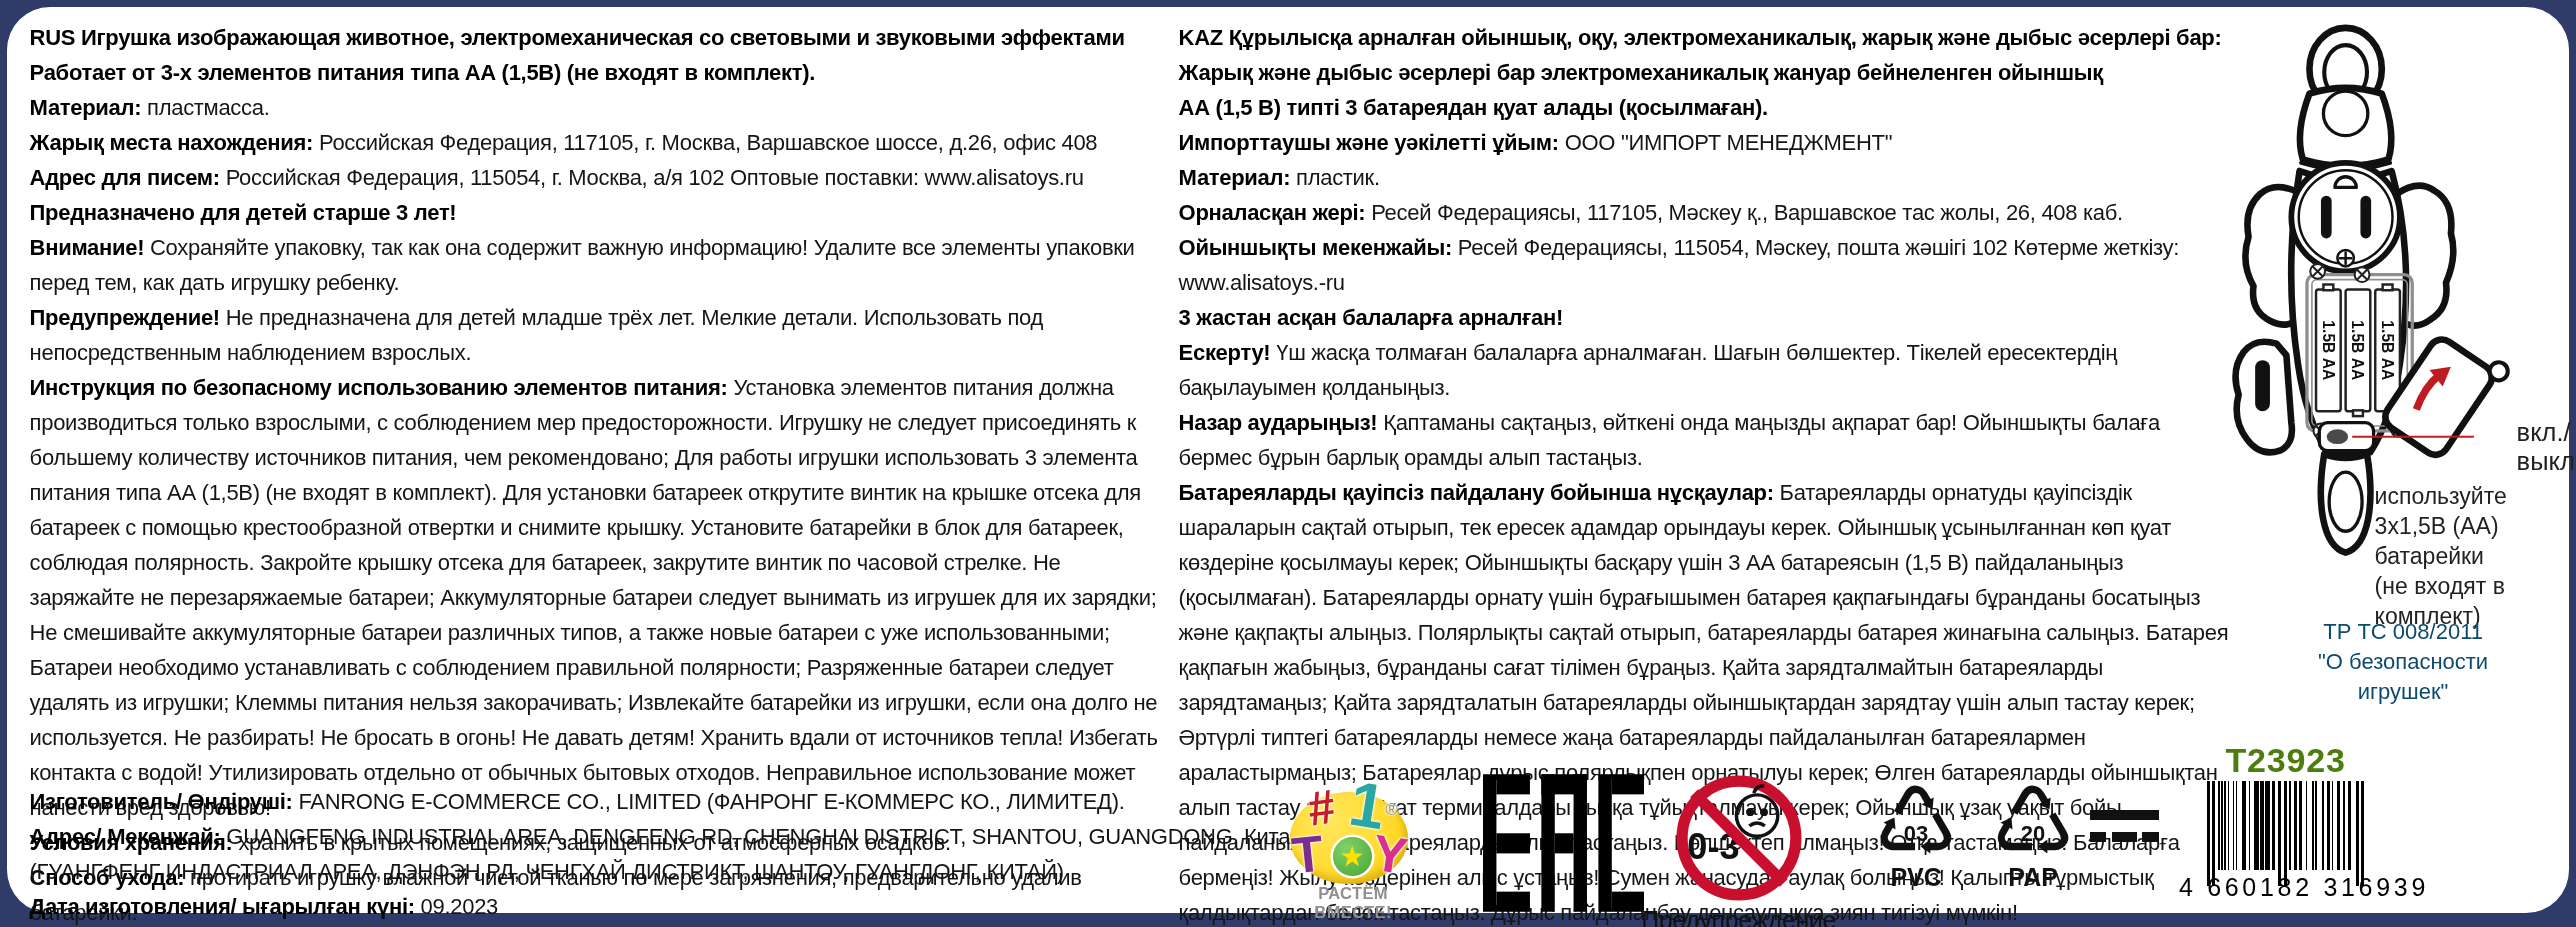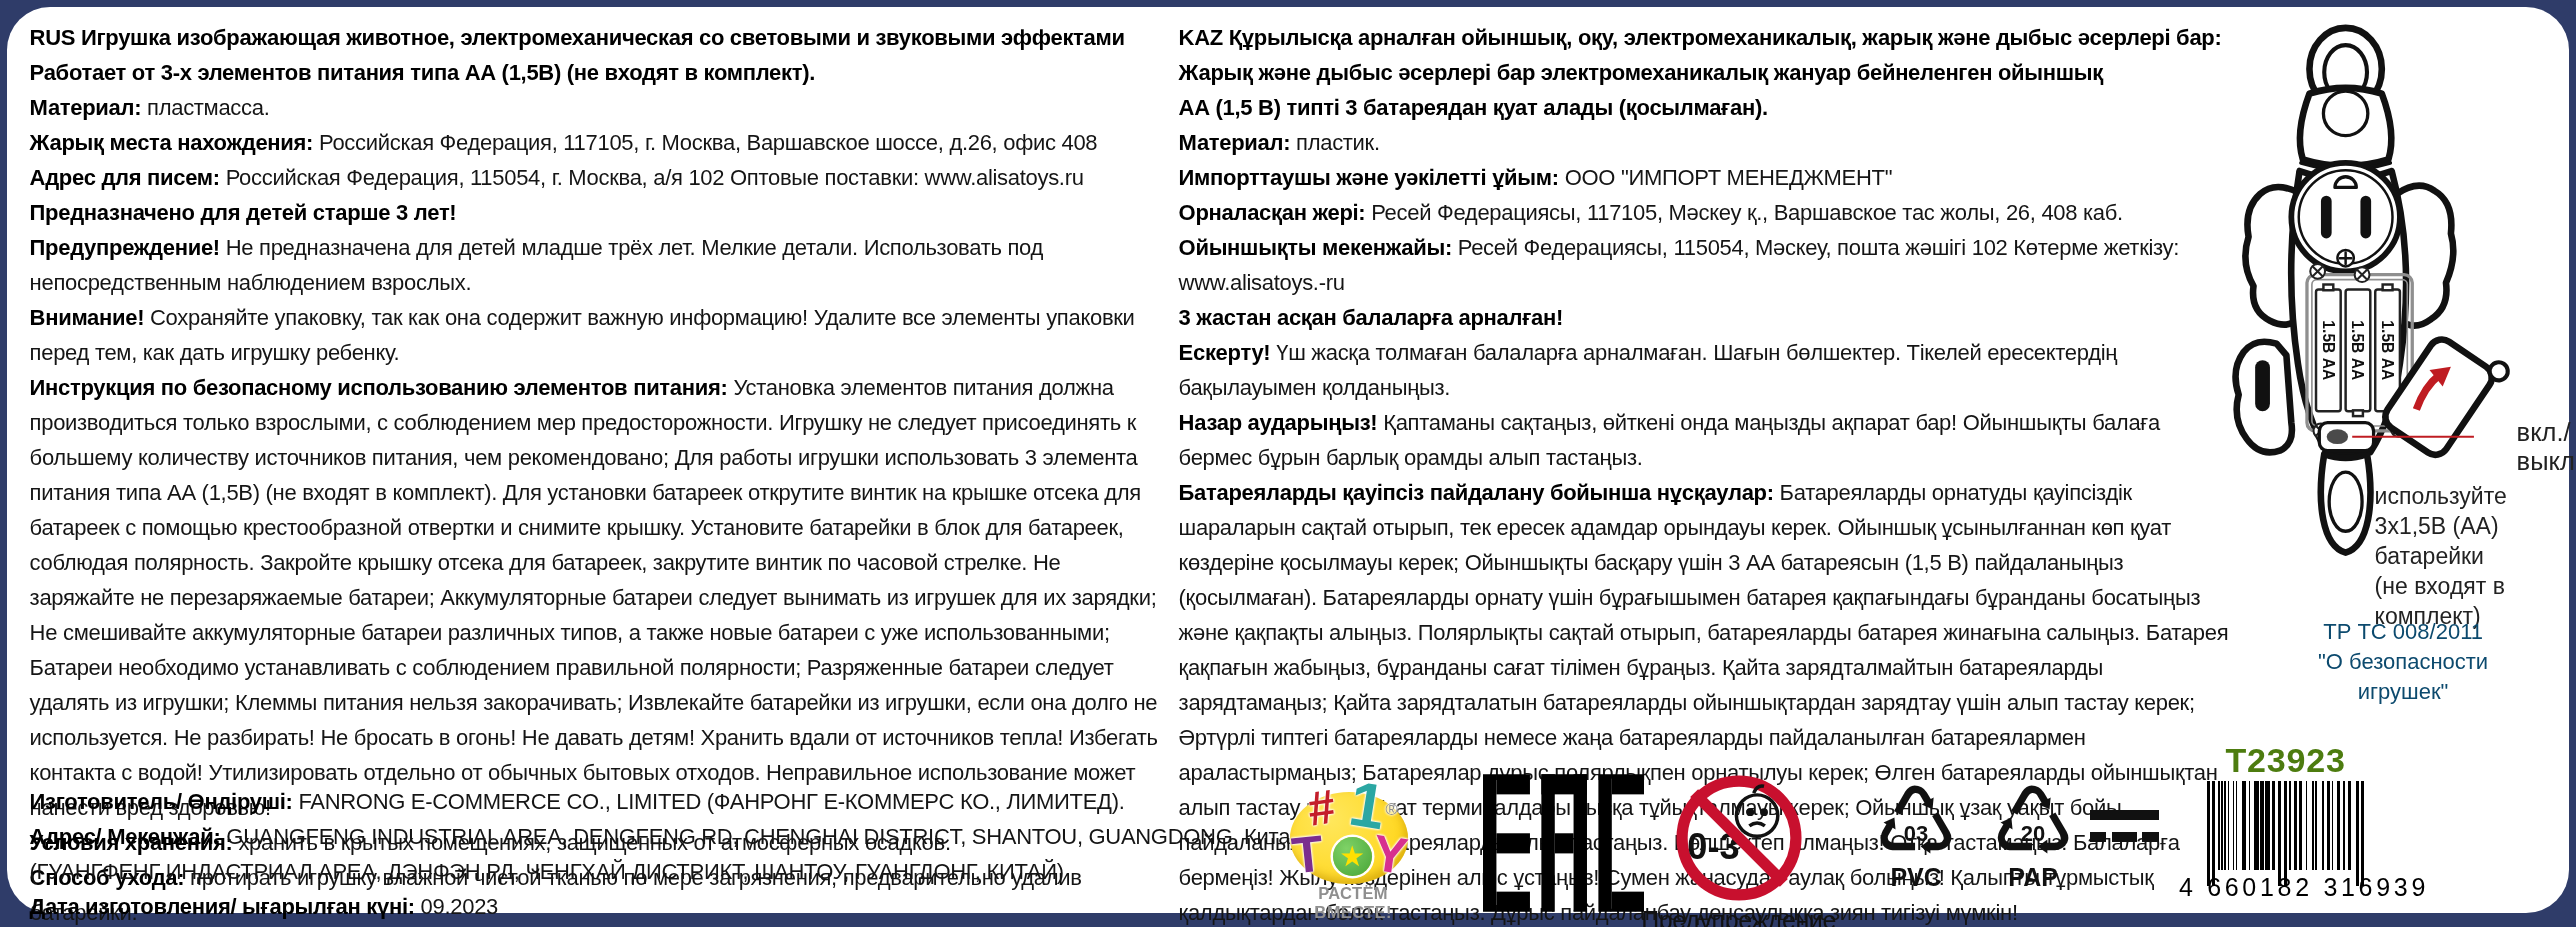--- a/index.html
+++ b/index.html
@@ -93,32 +93,32 @@
 
 <div class="panel">
 
   <div class="col col-rus">
       <p class="para"><span class="b">RUS Игрушка изображающая животное,  электромеханическая со световыми и звуковыми эффектами</span></p>
       <p class="para"><span class="b">Работает от 3-х элементов питания типа АА (1,5В) (не входят в комплект).</span></p>
       <p class="para"><span class="b">Материал: </span><span>пластмасса.</span></p>
       <p class="para"><span class="b">Жарық места нахождения: </span><span>Российская Федерация, 117105, г. Москва, Варшавское шоссе, д.26, офис 408</span></p>
       <p class="para"><span class="b">Адрес для писем: </span><span>Российская Федерация, 115054, г. Москва, а/я 102 Оптовые поставки: www.alisatoys.ru</span></p>
       <p class="para"><span class="b">Предназначено для детей старше 3 лет!</span></p>
+      <p class="para"><span class="b">Внимание!</span><span> Сохраняйте упаковку, так как она содержит важную информацию! Удалите все элементы упаковки перед тем, как дать игрушку ребенку.</span></p>
       <p class="para"><span class="b">Предупреждение!</span><span>  Не предназначена для детей младше трёх лет. Мелкие детали. Использовать под непосредственным наблюдением взрослых.</span></p>
-      <p class="para"><span class="b">Внимание!</span><span> Сохраняйте упаковку, так как она содержит важную информацию! Удалите все элементы упаковки перед тем, как дать игрушку ребенку.</span></p>
       <p class="para"><span class="b">Инструкция по безопасному использованию элементов питания: </span><span>Установка элементов питания должна производиться только взрослыми, с соблюдением мер предосторожности. Игрушку не следует присоединять к большему количеству источников питания, чем рекомендовано; Для работы игрушки использовать 3 элемента питания типа АА (1,5В) (не входят в комплект). Для установки батареек открутите винтик на крышке отсека для батареек с помощью крестообразной отвертки и снимите крышку. Установите батарейки в блок для батареек, соблюдая полярность. Закройте крышку отсека для батареек, закрутите винтик по часовой стрелке. Не заряжайте не перезаряжаемые батареи; Аккумуляторные батареи следует вынимать из игрушек для их зарядки; Не смешивайте аккумуляторные батареи различных типов, а также новые батареи с уже использованными; Батареи необходимо устанавливать с соблюдением правильной полярности; Разряженные батареи следует удалять из игрушки; Клеммы питания нельзя закорачивать; Извлекайте батарейки из игрушки, если она долго не используется. Не разбирать! Не бросать в огонь! Не давать детям! Хранить вдали от источников тепла! Избегать контакта с водой! Утилизировать отдельно от обычных бытовых отходов. Неправильное использование может нанести вред здоровью!</span></p>
       <p class="para"><span class="b">Условия хранения: </span><span>хранить в крытых помещениях, защищенных от атмосферных осадков.</span></p>
       <p class="para"><span class="b">Способ ухода: </span><span>протирать игрушку влажной чистой тканью по мере загрязнения, предварительно удалив батарейки.</span></p>
     </div>
 
   <div class="col col-kaz">
       <p class="para"><span class="b">KAZ Құрылысқа арналған ойыншық, оқу, электромеханикалық, жарық және дыбыс әсерлері бар: Жарық және дыбыс әсерлері бар электромеханикалық жануар бейнеленген ойыншық</span></p>
       <p class="para"><span class="b">АА (1,5 В) типті 3 батареядан қуат алады (қосылмаған).</span></p>
+      <p class="para"><span class="b">Импорттаушы және уәкілетті ұйым: </span><span>ООО "ИМПОРТ МЕНЕДЖМЕНТ"</span></p>
       <p class="para"><span class="b">Материал: </span><span>пластик.</span></p>
-      <p class="para"><span class="b">Импорттаушы және уәкілетті ұйым: </span><span>ООО "ИМПОРТ МЕНЕДЖМЕНТ"</span></p>
       <p class="para"><span class="b">Орналасқан жері: </span><span>Ресей Федерациясы, 117105, Мәскеу қ., Варшавское тас жолы, 26, 408 каб.</span></p>
       <p class="para"><span class="b">Ойыншықты мекенжайы: </span><span>Ресей Федерациясы, 115054, Мәскеу, пошта жәшігі 102 Көтерме жеткізу: www.alisatoys.-ru</span></p>
       <p class="para"><span class="b">3 жастан асқан балаларға арналған!</span></p>
       <p class="para"><span class="b">Ескерту! </span><span>Үш жасқа толмаған балаларға арналмаған. Шағын бөлшектер. Тікелей ересектердің бақылауымен қолданыңыз.</span></p>
       <p class="para"><span class="b">Назар аударыңыз! </span><span>Қаптаманы сақтаңыз, өйткені онда маңызды ақпарат бар! Ойыншықты балаға бермес бұрын барлық орамды алып тастаңыз.</span></p>
       <p class="para"><span class="b">Батареяларды қауіпсіз пайдалану бойынша нұсқаулар: </span><span>Батареяларды орнатуды қауіпсіздік шараларын сақтай отырып, тек ересек адамдар орындауы керек. Ойыншық ұсынылғаннан көп қуат көздеріне қосылмауы керек; Ойыншықты басқару үшін 3 АА батареясын (1,5 В) пайдаланыңыз (қосылмаған). Батареяларды орнату үшін бұрағышымен батарея қақпағындағы бұранданы босатыңыз және қақпақты алыңыз. Полярлықты сақтай отырып, батареяларды батарея жинағына салыңыз. Батарея қақпағын жабыңыз, бұранданы сағат тілімен бұраңыз. Қайта зарядталмайтын батареяларды зарядтамаңыз; Қайта зарядталатын батареяларды ойыншықтардан зарядтау үшін алып тастау керек; Әртүрлі типтегі батареяларды немесе жаңа батареяларды пайдаланылған батареялармен араластырмаңыз; Батареялар дұрыс полярлықпен орнатылуы керек; Өлген батареяларды ойыншықтан алып тастау керек; Қуат терминалдары қысқа тұйықталмауы керек; Ойыншық ұзақ уақыт бойы пайдаланылмаса, батареяларды алып тастаңыз. Бөлшектеп алмаңыз! Отқа тастамаңыз! Балаларға бермеңіз! Жылу көздерінен алыс ұстаңыз! Сумен жанасудан аулақ болыңыз! Қалыпты тұрмыстық қалдықтардан бөлек тастаңыз. Дұрыс пайдаланбау денсаулыққа зиян тигізуі мүмкін!</span></p>
     </div>
 
   <div class="footer-block">
       <p class="para"><span class="b">Изготовитель/ Өндіруші: </span><span>FANRONG E-COMMERCE CO., LIMITED (ФАНРОНГ Е-КОММЕРС КО., ЛИМИТЕД).</span></p>

